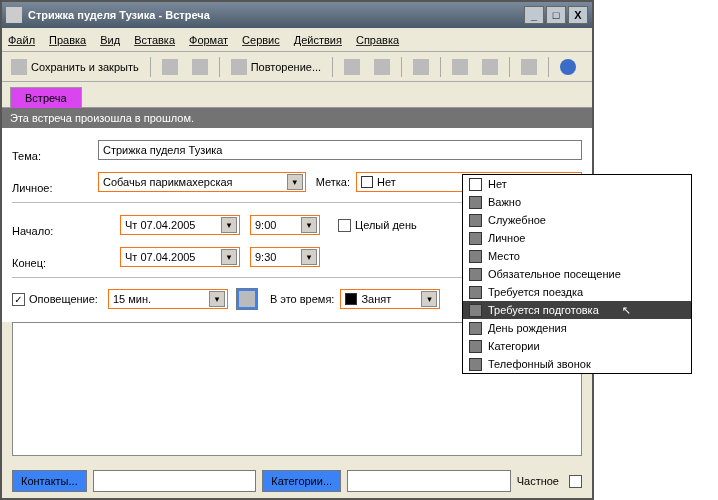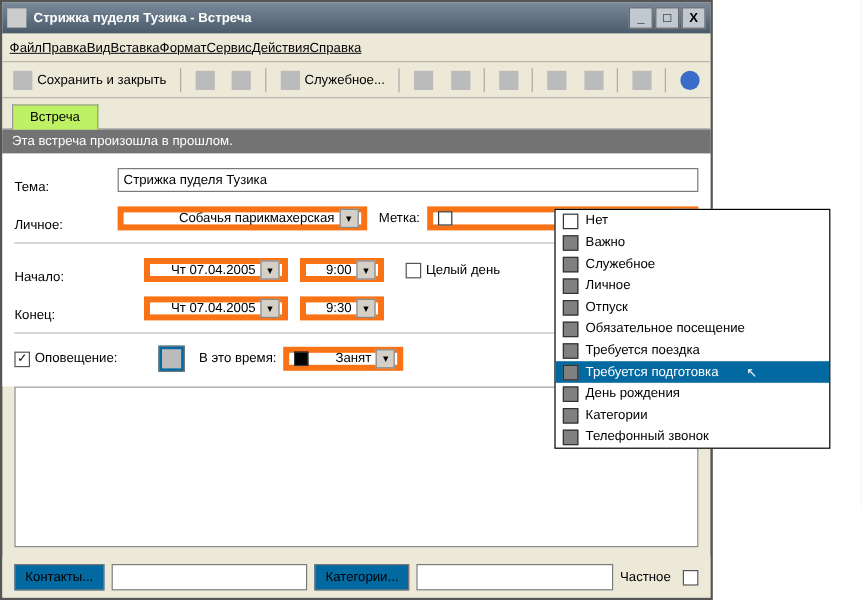--- a/index.html
+++ b/index.html
@@ -2,46 +2,46 @@
 <html><head>
 <meta charset="utf-8">
 <style>
 * { box-sizing: border-box; font-family: Tahoma, Arial, sans-serif; font-size: 11px; }
 body { margin: 0; background: #fff; }
 .window { width: 594px; height: 500px; border: 2px solid #555; background: #ece9d8; display: flex; flex-direction: column; }
 .titlebar { background: linear-gradient(#7b8a9a,#4a5a6a); color: #fff; height: 26px; display: flex; align-items: center; padding: 0 4px; font-weight: bold; }
 .titlebar .icon { width: 16px; height: 16px; margin-right: 6px; background: #ccc; display: inline-block; }
 .titlebar .spacer { flex: 1; }
 .tbtn { width: 20px; height: 18px; background: #c0c8d0; border: 1px solid #666; margin-left: 2px; display: flex; align-items: center; justify-content: center; color: #000; font-weight: bold; font-size: 11px; }
-.menubar { height: 24px; background: #ece9d8; border-bottom: 1px solid #aaa; display: flex; align-items: center; padding: 0 6px; }
+.menubar { height: 24px; background: #ece9d8; border-bottom: 1px solid #aaa; display: flex; align-items: center; padding: 0 6px; gap: 14px; }
 .menubar span { text-decoration: underline; text-decoration-color: #333; }
-.toolbar { height: 30px; background: #ece9d8; border-bottom: 1px solid #aaa; display: flex; align-items: center; padding: 0 4px; gap: 4px; justify-content: space-between; }
+.toolbar { height: 30px; background: #ece9d8; border-bottom: 1px solid #aaa; display: flex; align-items: center; padding: 0 4px; gap: 4px; }
 .tbitem { height: 22px; display: flex; align-items: center; padding: 0 4px; border: 1px solid transparent; }
 .tbicon { width: 16px; height: 16px; background: #bbb; display: inline-block; }
 .sep { width: 1px; height: 20px; background: #aaa; margin: 0 2px; }
 .tabstrip { height: 26px; background: #ece9d8; display: flex; align-items: flex-end; padding-left: 8px; border-bottom: 1px solid #999; }
 .tab { padding: 4px 14px; border: 1px solid #999; border-bottom: none; background: #ece9d8; margin-right: 2px; position: relative; top: 1px; }
-.tab.active { background: #bef264; }
+.tab.active { background: #d946ef; }
 .warnbar { background: #737373; color: #fff; padding: 4px 8px; }
 .formarea { background: #fff; padding: 10px 10px 0 10px; flex: 0 0 auto; }
 .row { display: flex; align-items: center; margin-bottom: 8px; }
 .lbl { width: 86px; margin-top: 12px; }
 .txtinput { flex: 1; height: 20px; border: 1px solid #7a7a7a; padding: 0 4px; background: #fff; }
-.combo { height: 20px; border: 5px solid #f97316; background: #fff; display: flex; align-items: center; padding: 0 2px 0 4px; text-align: right; }
+.combo { height: 20px; border: 1px solid #f97316; background: #fff; display: flex; align-items: center; padding: 0 2px 0 4px; }
 .combo .arrow { width: 16px; height: 16px; background: #d4d0c8; border: 1px solid #888; display: flex; align-items: center; justify-content: center; margin-left: 4px; }
 .arrow::after { content: "▾"; font-size: 9px; }
 .chk { width: 13px; height: 13px; border: 1px solid #555; background: #fff; display: inline-flex; align-items: center; justify-content: center; margin-right: 4px; font-size: 10px; }
 .hr { border-top: 1px solid #bbb; margin: 6px 0 10px 0; }
 .swatch { width: 12px; height: 12px; border: 1px solid #333; display: inline-block; margin-right: 4px; }
 .notes { margin: 0 10px 8px 10px; border: 1px solid #888; background: #fff; flex: 1; }
 .bottombar { height: 34px; display: flex; align-items: center; padding: 0 10px; gap: 6px; background: #ece9d8; }
-.btn { height: 22px; border: 1px solid #777; background: #0369a1; padding: 0 8px; display: flex; align-items: center; }
+.btn { height: 22px; border: 1px solid #777; background: #3b82f6; padding: 0 8px; display: flex; align-items: center; }
 .dropdown { position: absolute; background: #fff; border: 1px solid #000; width: 230px; z-index: 100; }
 .dditem { display: flex; align-items: center; padding: 2px 6px; height: 18px; }
-.dditem.sel { background: #0369a1; color: #fff; }
+.dditem.sel { background: #404040; color: #fff; }
 .dditem .sw { width: 13px; height: 13px; border: 1px solid #333; margin-right: 6px; }
 </style>
 </head>
 <body>
 
 <div class="window">
 
   <div class="titlebar">
     <span class="icon"></span>
     <span>Стрижка пуделя Тузика - Встреча</span>
@@ -70,21 +70,21 @@
     <div class="sep"></div>
     <div class="tbitem">
         <span class="tbicon"></span>
       </div>
     <div class="tbitem">
         <span class="tbicon"></span>
       </div>
     <div class="sep"></div>
     <div class="tbitem">
       <span class="tbicon"></span>
-      <span style="margin-left:4px">Служебное...</span>
+      <span style="margin-left:4px">Повторение...</span>
     </div>
     <div class="sep"></div>
     <div class="tbitem">
         <span class="tbicon"></span>
       </div>
     <div class="tbitem">
         <span class="tbicon"></span>
       </div>
     <div class="sep"></div>
     <div class="tbitem">
@@ -146,21 +146,21 @@
           <div class="dditem">
             <span class="sw" style="background: rgb(128, 128, 128);"></span>
             <span>Служебное</span>
           </div>
           <div class="dditem">
             <span class="sw" style="background: rgb(128, 128, 128);"></span>
             <span>Личное</span>
           </div>
           <div class="dditem">
             <span class="sw" style="background: rgb(128, 128, 128);"></span>
-            <span>Отпуск</span>
+            <span>Место</span>
           </div>
           <div class="dditem">
             <span class="sw" style="background: rgb(128, 128, 128);"></span>
             <span>Обязательное посещение</span>
           </div>
           <div class="dditem">
             <span class="sw" style="background: rgb(128, 128, 128);"></span>
             <span>Требуется поездка</span>
           </div>
           <div class="dditem sel" style="position: relative;">
@@ -211,21 +211,25 @@
       <div class="combo" style="width:70px">
         <span style="flex:1">9:30</span>
         <span class="arrow"></span>
       </div>
     </div>
 
     <div class="hr"></div>
 
     <div class="row" style="margin-bottom:12px">
       <span class="chk">✓</span>
-      <span style="margin-right:26px">Оповещение:</span>
+      <span style="margin-right:10px">Оповещение:</span>
+      <div class="combo" style="width:120px">
+        <span style="flex:1">15 мин.</span>
+        <span class="arrow"></span>
+      </div>
       <div style="width:8px"></div>
       <div class="btn" style="width:22px;padding:0;justify-content:center">
         <span class="tbicon"></span>
       </div>
       <div style="width:12px"></div>
       <span style="margin-right:6px">В это время:</span>
       <div class="combo" style="width:100px">
         <span class="swatch" style="background:#000"></span>
         <span style="flex:1">Занят</span>
         <span class="arrow"></span>

